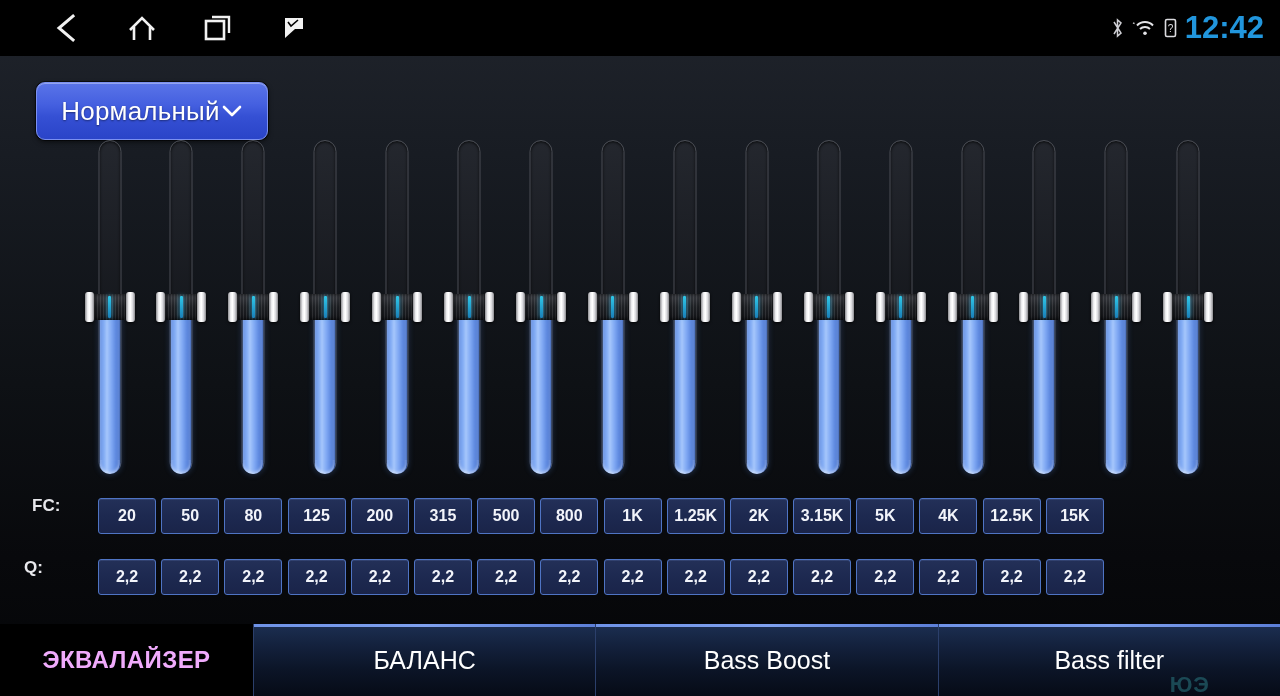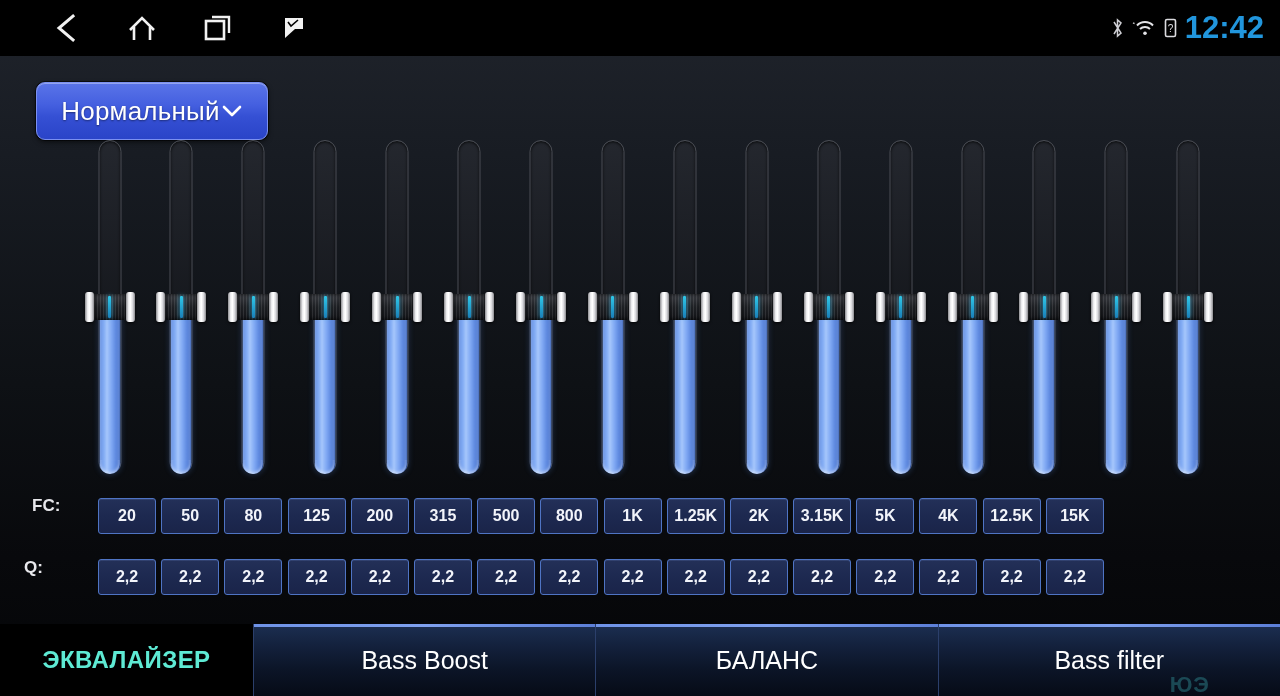--- a/index.html
+++ b/index.html
@@ -148,21 +148,21 @@
   }
   .tab {
     position: relative;
     display: flex; align-items: center; justify-content: center;
     color: #ffffff; font-size: 25px;
     cursor: pointer;
   }
   .tab.active {
     width: 253px;
     background: #000000;
-    color: #5eead4;
+    color: #f0abfc;
     font-weight: 700; font-size: 24px;
     letter-spacing: 0.4px;
   }
   .tab.inactive {
     flex: 1;
     background: linear-gradient(180deg, #1c2f52 0%, #14223e 28%, #0c1528 62%, #060b16 100%);
     border-left: 1px solid #2b3f6b;
   }
   .tab.inactive::before {
     content: ""; position: absolute; left: 0; right: 0; top: 0; height: 3px;
@@ -436,20 +436,20 @@
       <div class="cell">2,2</div>
       <div class="cell">2,2</div>
       <div class="cell">2,2</div>
       <div class="cell">2,2</div>
       <div class="cell">2,2</div>
       <div class="cell">2,2</div>
     </div>
 
   <div class="tabbar" id="tabbar">
       <div class="tab active">ЭКВАЛАЙЗЕР</div>
+      <div class="tab inactive">БАЛАНС</div>
       <div class="tab inactive">Bass Boost</div>
-      <div class="tab inactive">БАЛАНС</div>
       <div class="tab inactive">Bass filter</div>
     </div>
 
   <div class="watermark">ЮЭ</div>
 
 </div>
 
 </body></html>

